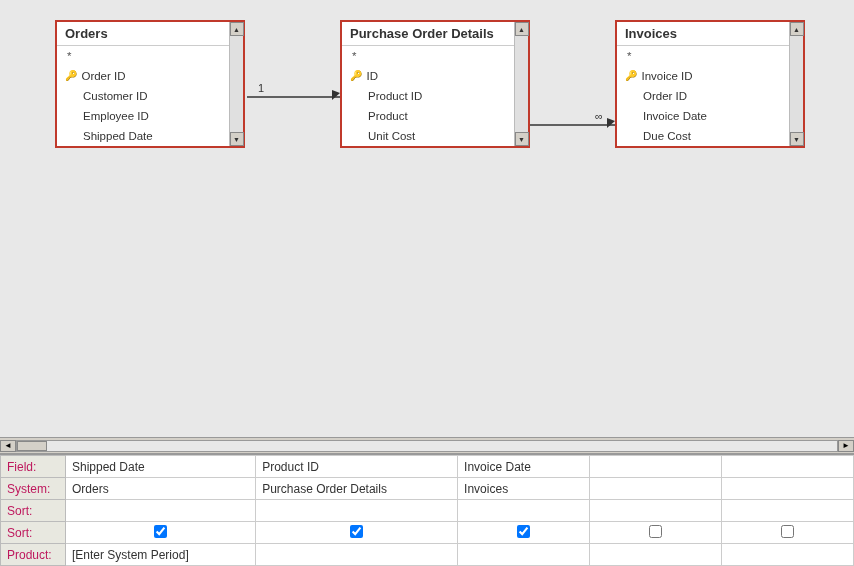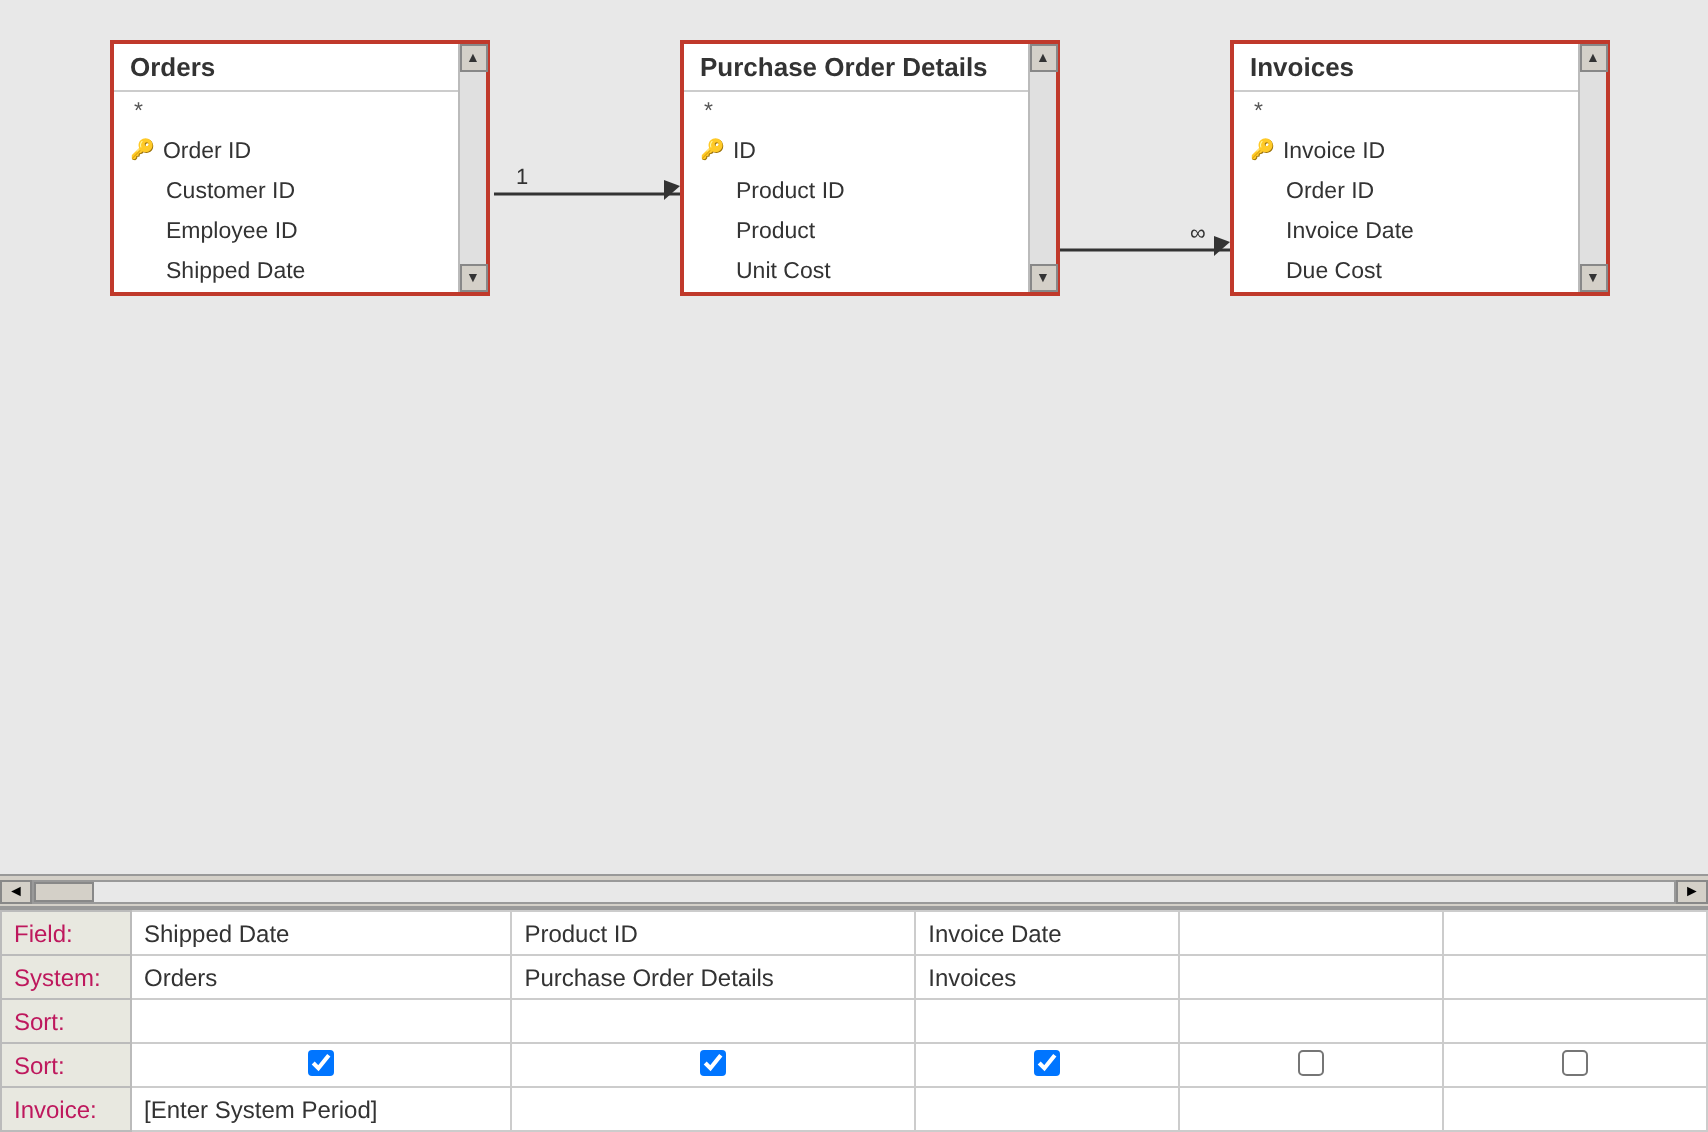--- a/index.html
+++ b/index.html
@@ -358,21 +358,21 @@
         <input type="checkbox" checked="" style="">
       </td>
       <td class="checkbox-cell">
         <input type="checkbox" style="">
       </td>
       <td class="checkbox-cell">
         <input type="checkbox" style="">
       </td>
     </tr>
     <tr>
-      <td class="row-label">Invoice:</td>
+      <td class="row-label">Product:</td>
       <td>[Enter System Period]</td>
       <td class="empty"></td>
       <td class="empty"></td>
       <td class="empty"></td>
       <td class="empty"></td>
     </tr>
   </tbody>
     </table>
 </div>
 

